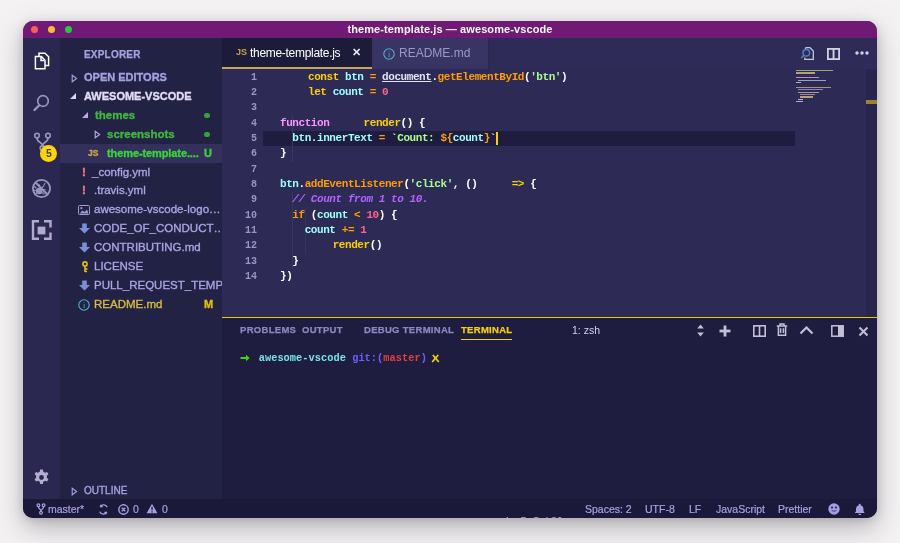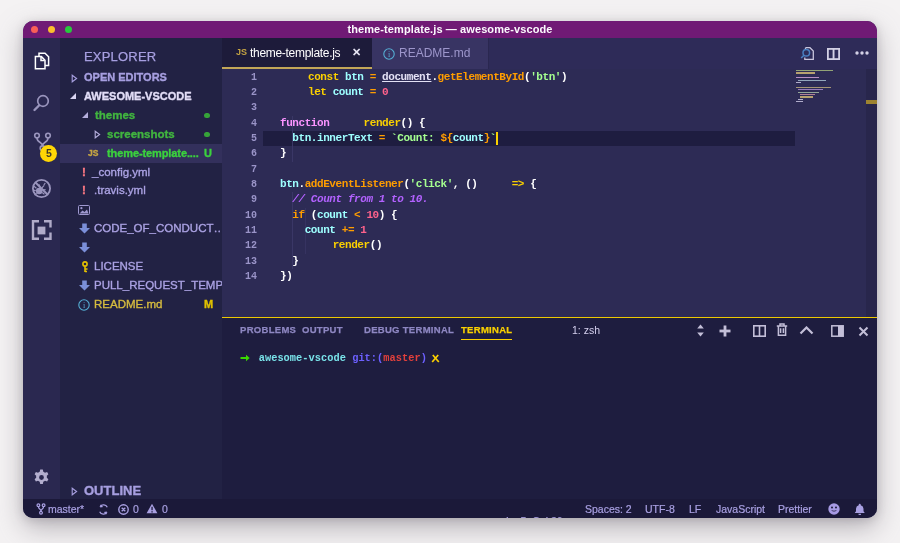--- a/index.html
+++ b/index.html
@@ -8,21 +8,21 @@
   background:#2d2b55; box-shadow:0 10px 26px rgba(125,120,130,.5), 0 2px 8px rgba(125,120,130,.3); }
 
 #titlebar { position:absolute; left:0; top:0; width:100%; height:17px; background:#701a75; }
 .light { position:absolute; top:4.7px; width:7.8px; height:7.8px; border-radius:50%; }
 #titletext { position:absolute; left:0; right:0; top:2px; text-align:center; color:#fbfafd; font-size:11px; font-weight:bold; letter-spacing:.1px; }
 
 #activity { position:absolute; left:0; top:17px; width:37px; height:461px; background:#2a2850; }
 .aicon { position:absolute; left:0; width:37px; text-align:center; }
 
 #sidebar { position:absolute; left:37px; top:17px; width:162px; height:461px; background:#222244; overflow:hidden; }
-#sbhead { position:absolute; left:24px; top:11px; color:#a79fe0; font-size:13px; font-weight:normal; letter-spacing:.2px; -webkit-text-stroke:.25px #a79fe0; }
+#sbhead { position:absolute; left:24px; top:11px; color:#a79fe0; font-size:10px; font-weight:bold; letter-spacing:.2px; -webkit-text-stroke:.25px #a79fe0; }
 .row { position:absolute; left:0; width:162px; height:19px; line-height:19px; font-size:11.5px; letter-spacing:0; color:#aba2e3; white-space:nowrap; -webkit-text-stroke:.35px; }
 .badge-r { position:absolute; left:144px; font-size:11px; font-weight:bold; }
 .dotg { position:absolute; left:144px; top:7px; width:5.5px; height:5.5px; border-radius:50%; background:#36a339; }
 
 #tabstrip { position:absolute; left:199px; top:17px; right:0; height:31px; background:#2e2b58; }
 #tab1 { position:absolute; left:0; top:0; width:150px; height:31px; background:#1d1b3a; border-bottom:2px solid #c2a657; }
 #tab2 { position:absolute; left:150px; top:0; width:117px; height:31px; background:#383463; border-right:1px solid #2a2750; }
 
 #editor { position:absolute; left:199px; top:48px; right:0; height:249px; background:#2d2b55; overflow:hidden;
   font-family:"Liberation Mono",monospace; font-size:11px; font-weight:bold; letter-spacing:-0.43px; }
@@ -151,31 +151,33 @@
     <div class="row" style="top:143.4px;">
         <span style="position:absolute;left:22px;color:#ff7a84;font-weight:bold;">!</span>
         <span style="position:absolute;left:34px;">.travis.yml</span>
       </div>
     <div class="row" style="top:162.3px;">
         <svg style="position:absolute;left:18px;top:4.5px;" width="12" height="10" viewBox="0 0 12 10">
           <rect x=".5" y=".5" width="11" height="9" rx="1" fill="none" stroke="#9f99d0"></rect>
           <circle cx="3.4" cy="3.2" r="1.1" fill="#9f99d0"></circle>
           <path d="M1.5 8.5 L4.5 5.5 L6.5 7 L9 4.5 L10.5 8.5 Z" fill="#9f99d0"></path>
         </svg>
+        <span style="position:absolute;left:34px;">awesome-vscode-logo…</span>
       </div>
     <div class="row" style="top:181.2px;">
         <svg style="position:absolute;left:19px;top:4px;" width="11" height="11" viewBox="0 0 11 11">
           <path d="M3.2 0.5 L7.8 0.5 L7.8 5 L11 5 L5.5 10.5 L0 5 L3.2 5 Z" fill="#7b8fd9"></path>
         </svg>
         <span style="position:absolute;left:34px;">CODE_OF_CONDUCT….</span>
       </div>
     <div class="row" style="top:200.1px;">
         <svg style="position:absolute;left:19px;top:4px;" width="11" height="11" viewBox="0 0 11 11">
           <path d="M3.2 0.5 L7.8 0.5 L7.8 5 L11 5 L5.5 10.5 L0 5 L3.2 5 Z" fill="#7b8fd9"></path>
         </svg>
+        <span style="position:absolute;left:34px;">CONTRIBUTING.md</span>
       </div>
     <div class="row" style="top:219px;">
         <svg style="position:absolute;left:20px;top:4px;" width="10" height="12" viewBox="0 0 10 12">
           <g fill="none" stroke="#e5c100" stroke-width="1.6">
             <circle cx="5" cy="3" r="2.1"></circle>
             <path d="M5 5.2 L5 11 M5 8 L7.5 8 M5 10.5 L7 10.5"></path>
           </g>
         </svg>
         <span style="position:absolute;left:34px;">LICENSE</span>
       </div>
@@ -187,21 +189,21 @@
       </div>
     <div class="row" style="top:256.8px; color:#d6bc3f;">
         <svg style="position:absolute;left:18px;top:4px;" width="12" height="12" viewBox="0 0 12 12">
           <circle cx="6" cy="6" r="5.2" fill="none" stroke="#55aed4" stroke-width="1.1"></circle>
           <text x="6" y="8.8" text-anchor="middle" font-size="8" fill="#55aed4" font-family="Liberation Serif">i</text>
         </svg>
         <span style="position:absolute;left:34px;">README.md</span>
         <span class="badge-r" style="color:#e0c100;">M</span>
       </div>
 
-    <div class="row" style="top:443px; font-weight:bold; color:#a79fe0; font-size:13px;">
+    <div class="row" style="top:443px; font-weight:normal; color:#a79fe0; font-size:10px;">
         <svg style="position:absolute;left:11px;top:5.5px;" width="7" height="9" viewBox="0 0 7 9">
           <path d="M1.2 1.2 L5.6 4.5 L1.2 7.8 Z" fill="none" stroke="#a79fe0" stroke-width="1.1"></path>
         </svg>
         <span style="position:absolute;left:24px;">OUTLINE</span>
       </div>
   </div>
 
   <div id="tabstrip">
     <div id="tab1">
       <span style="position:absolute; left:14px; top:9px; color:#c5a443; font-size:9px; font-weight:bold;">JS</span>

